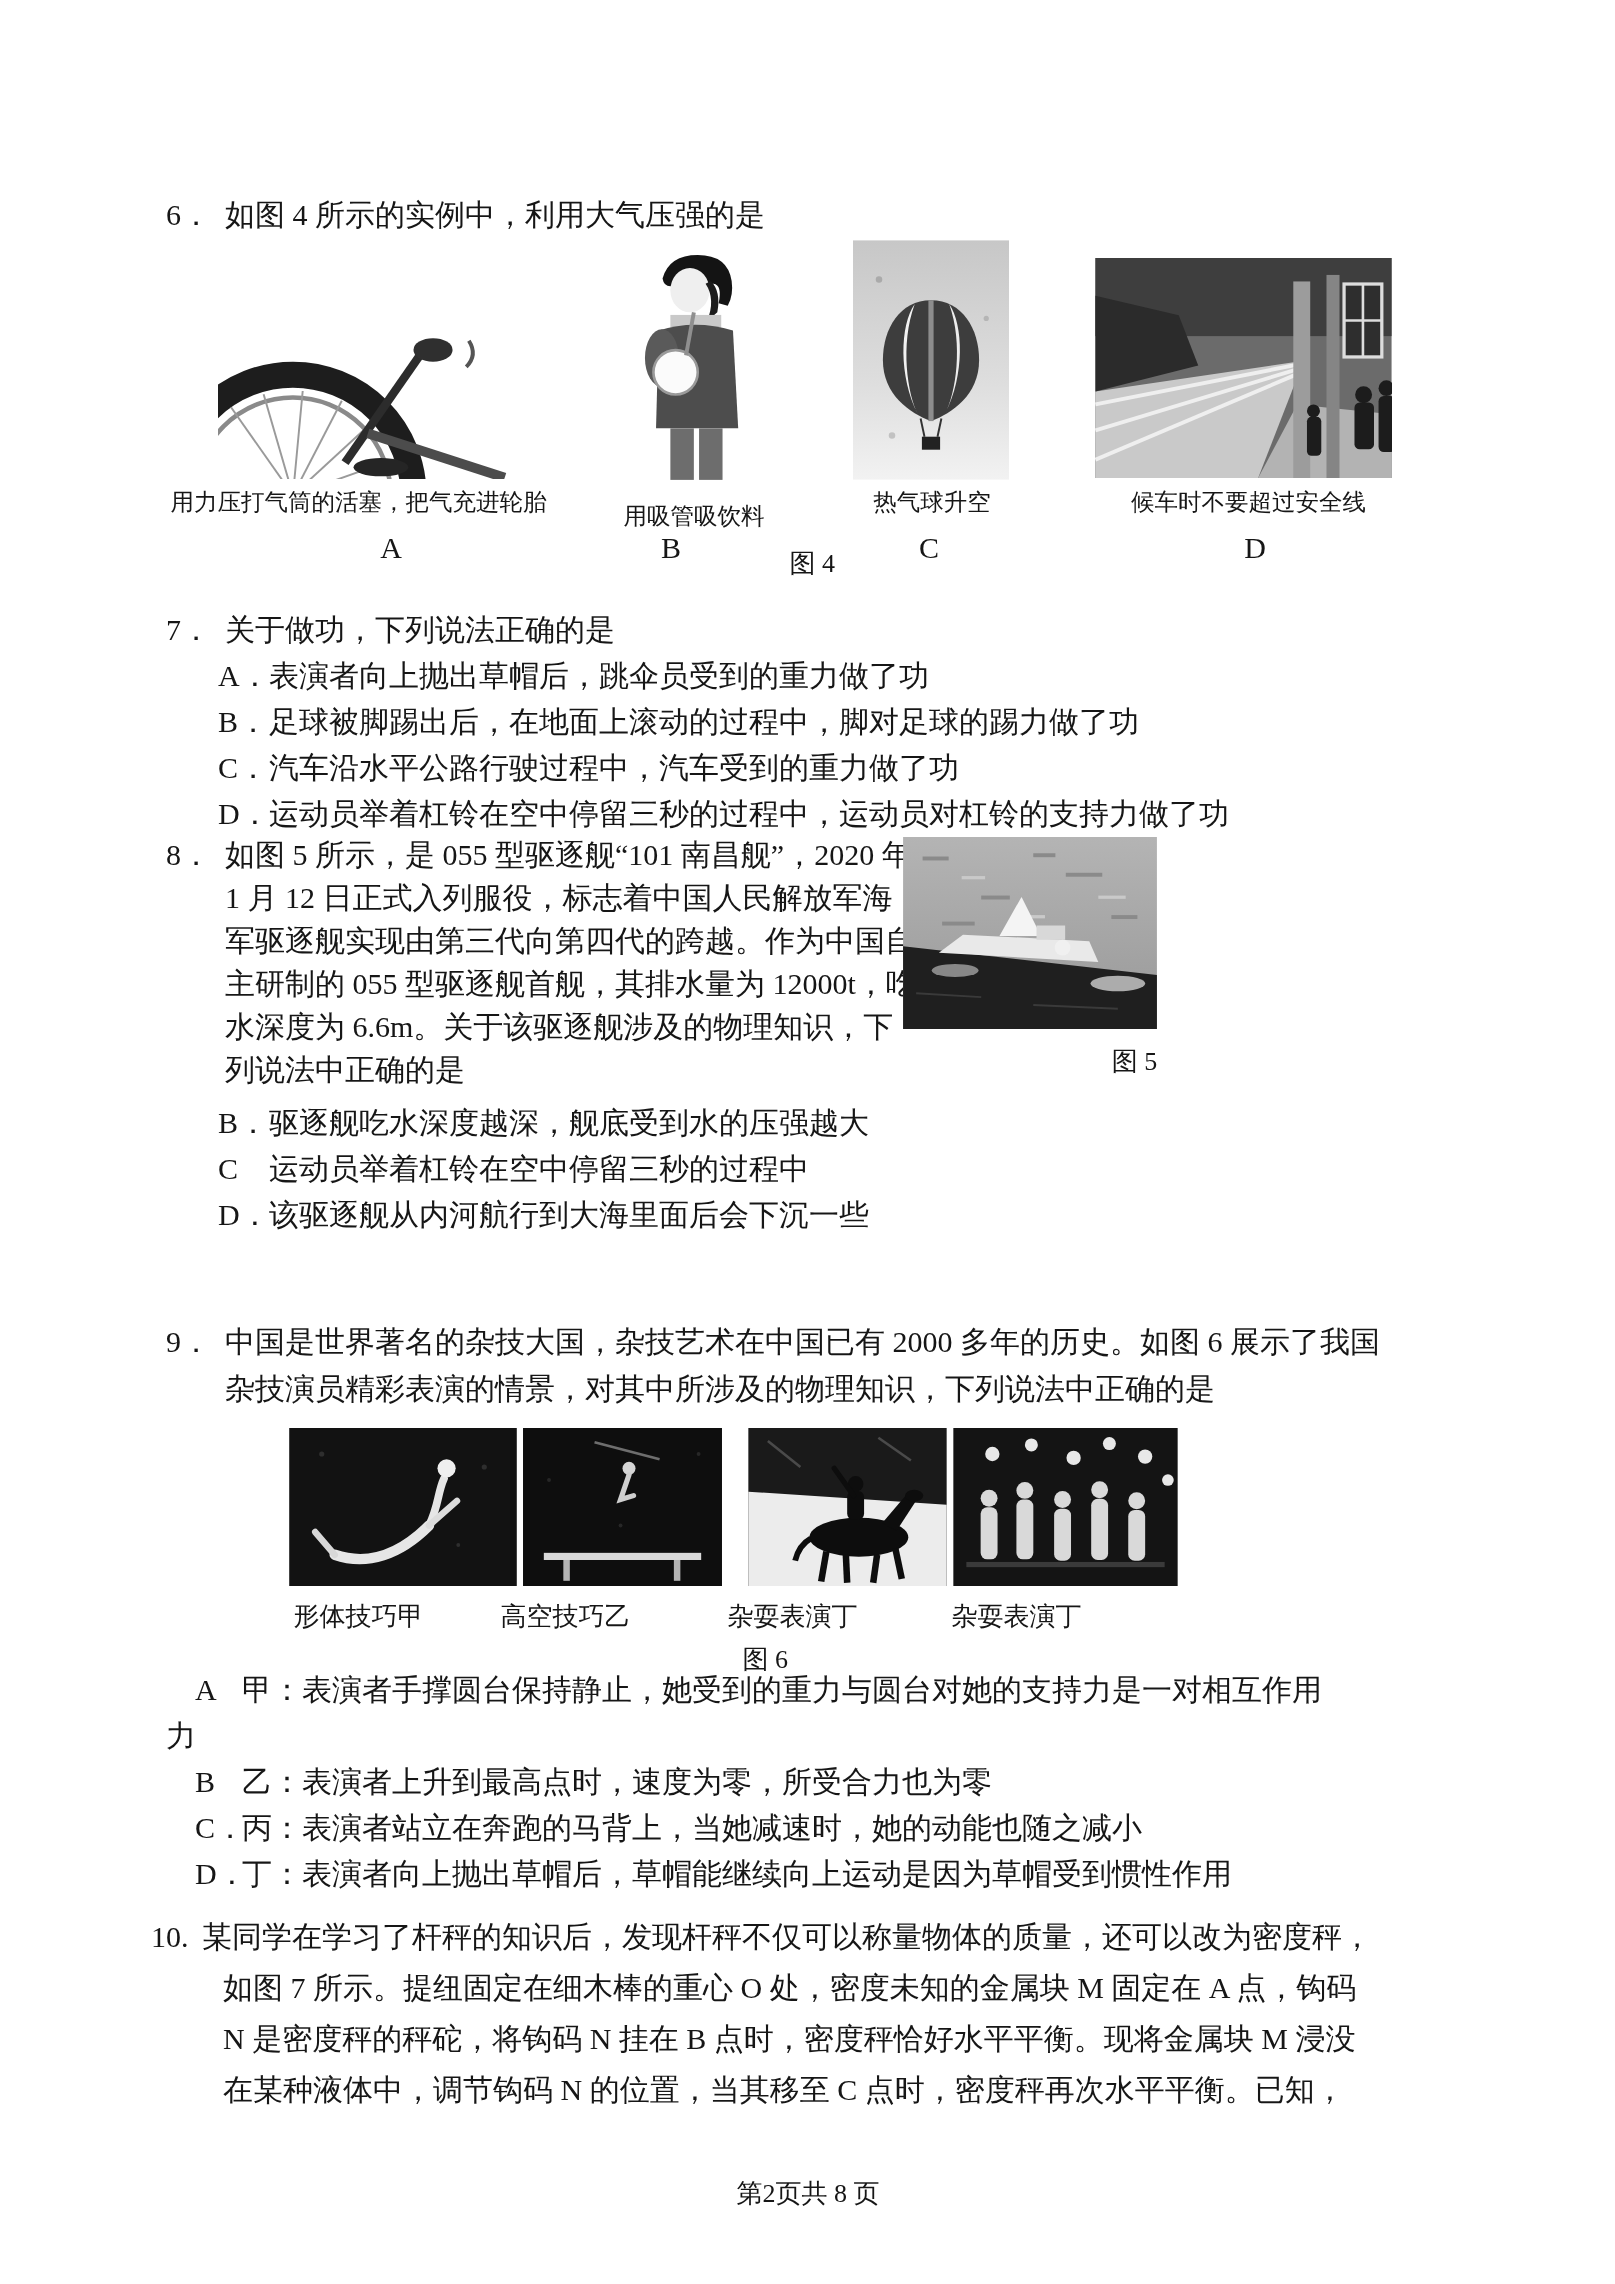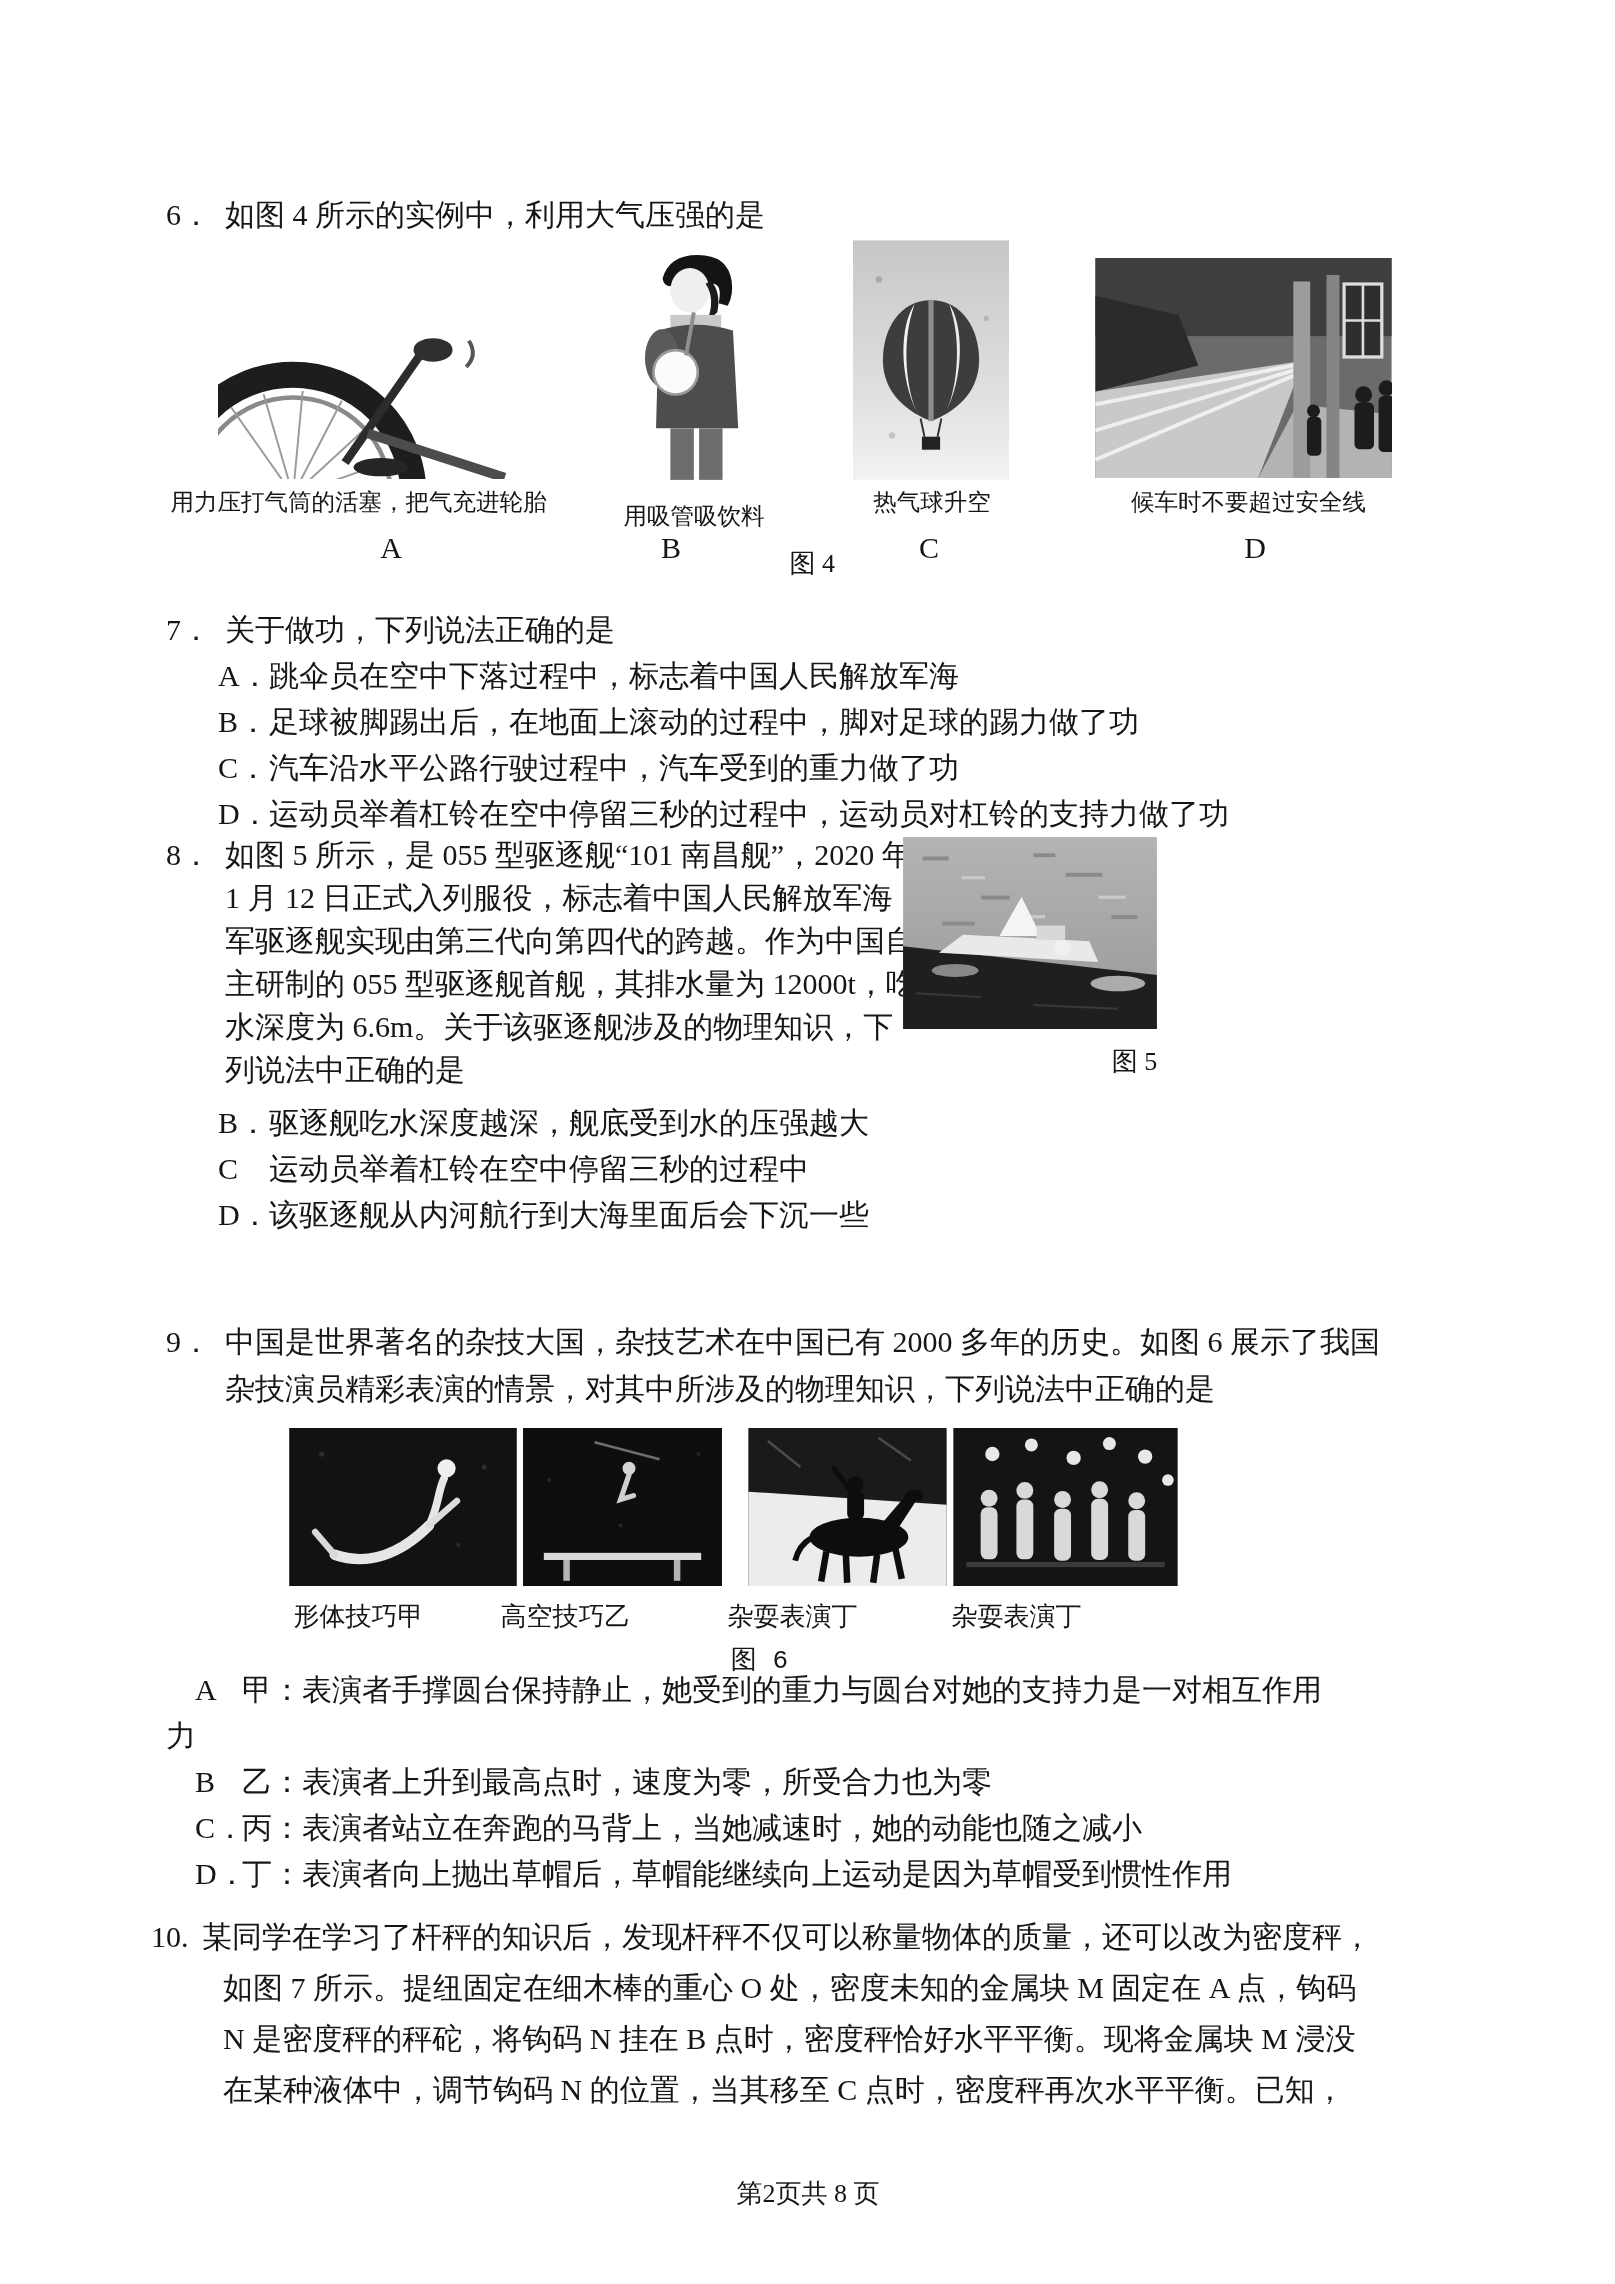--- a/index.html
+++ b/index.html
@@ -27,21 +27,21 @@
   #q8{top:833px;left:166px;width:1017px;}
   #q8 .line{font-size:30px;line-height:43px;white-space:nowrap;}
   #q8 .ind{margin-left:59px;}
   #q8 .opts{margin-top:9px;}
   #q8 .opt{margin-left:52px;font-size:30px;line-height:46px;white-space:nowrap;}
   #fig5{top:834px;left:900px;width:261px;height:241px;}
   
   #q9{top:1318px;left:166px;width:1336px;}
   #q9 .line{font-size:30px;line-height:47px;white-space:nowrap;}
   #q9 .ind{margin-left:59px;}
-  #fig6{top:1428px;left:0;width:1472px;height:261px;font-family:Liberation Mono, monospace;}
+  #fig6{top:1428px;left:0;width:1472px;height:261px;}
   #q9opts{top:1667px;left:166px;width:1336px;}
   #q9opts .opt{margin-left:29px;font-size:30px;line-height:46px;white-space:nowrap;}
   #q9opts .opt-label{width:47px;}
   #q9opts .line2{margin-left:-29px;}
   
   #q10{top:1911px;left:151px;width:1317px;}
   #q10 .line{font-size:30px;line-height:51px;white-space:nowrap;}
   #q10 .ind{margin-left:72px;}
   
   #footer{top:2176px;left:0;width:1616px;text-align:center;font-size:26px;}
@@ -145,21 +145,21 @@
     <div class="letter" style="left:645px;top:291px">B</div>
     <div class="letter" style="left:903px;top:291px">C</div>
     <div class="letter" style="left:1229px;top:291px">D</div>
     <div class="figlabel" style="left:750px;top:306px;width:85px">图 4</div>
   </div>
 
   <div class="abs" id="q7">
     <div class="title">
       <span class="num">7．</span><span>关于做功，下列说法正确的是</span>
     </div>
-    <div class="opt"><span class="opt-label">A．</span><span>跳伞员在空中下落过程中，标志着中国人民解放军海</span></div>
+    <div class="opt"><span class="opt-label">A．</span><span>表演者向上抛出草帽后，跳伞员受到的重力做了功</span></div>
     <div class="opt"><span class="opt-label">B．</span><span>足球被脚踢出后，在地面上滚动的过程中，脚对足球的踢力做了功</span></div>
     <div class="opt"><span class="opt-label">C．</span><span>汽车沿水平公路行驶过程中，汽车受到的重力做了功</span></div>
     <div class="opt"><span class="opt-label">D．</span><span>运动员举着杠铃在空中停留三秒的过程中，运动员对杠铃的支持力做了功</span></div>
   </div>
 
   <div class="abs" id="q8">
     <div class="line">
       <span class="num">8．</span><span>如图 5 所示，是 055 型驱逐舰“101 南昌舰”，2020 年</span>
     </div>
     <div class="line ind">1 月 12 日正式入列服役，标志着中国人民解放军海</div>

